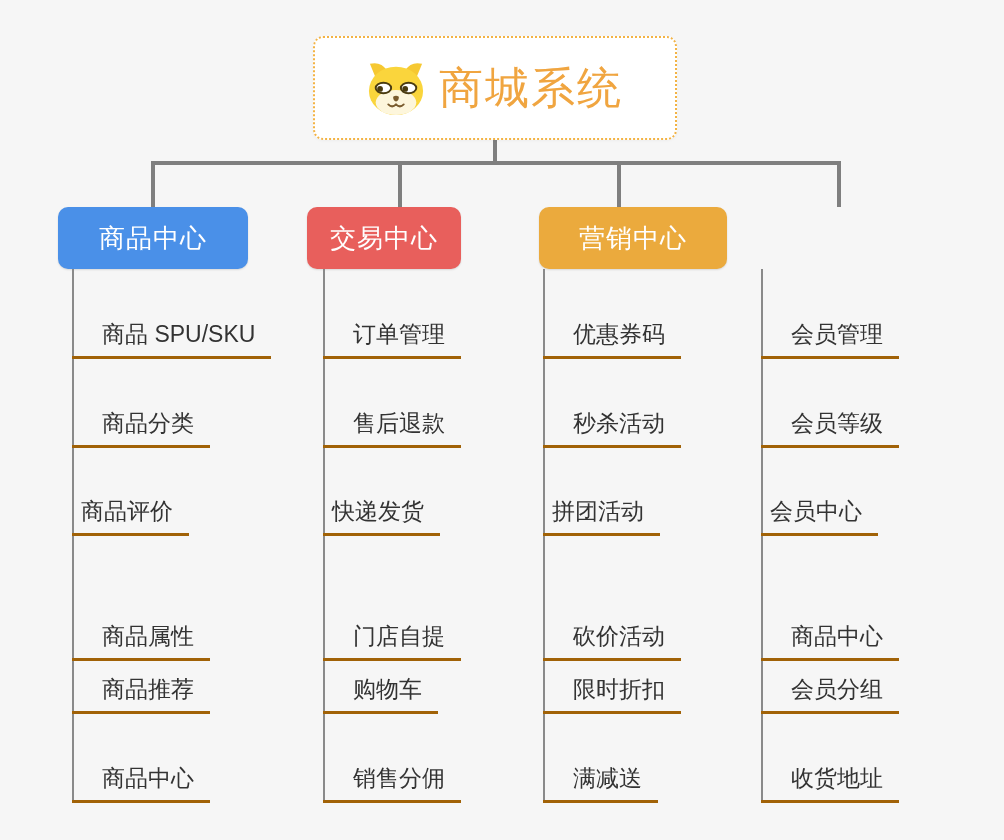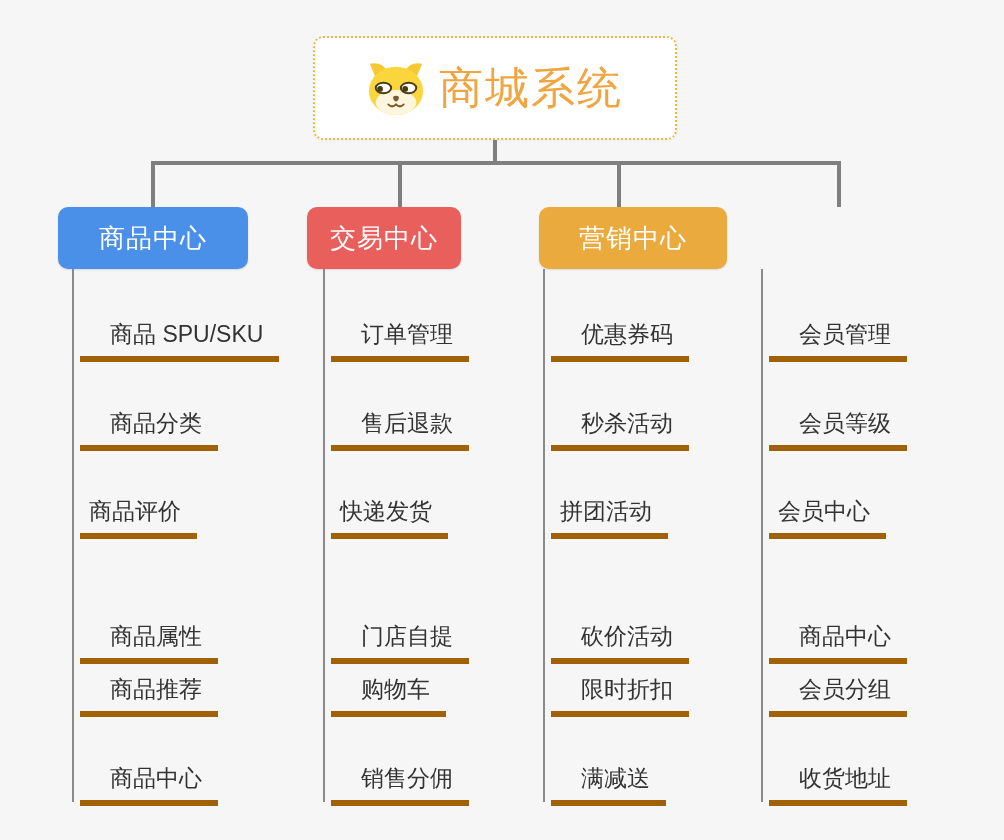--- a/index.html
+++ b/index.html
@@ -54,25 +54,25 @@
   .branch-col { position:absolute; top:269px; height:533px; }
   .col-1 { left:72px; }
   .col-2 { left:323px; }
   .col-3 { left:543px; }
   .col-4 { left:761px; }
   .trunk {
     position:absolute; left:0; top:0; bottom:0; width:2px;
     background:#8A8A8A;
   }
   .leaf {
-    position:absolute; left:8px;
+    position:absolute; left:0;
     white-space:nowrap;
     font-size:23px; line-height:28px; color:#333333;
     padding:0 16px 8px 30px;
-    border-bottom:6px solid #a16207;
+    border-bottom:3px solid #a16207;
   }
   .leaf-1 { top:51px; }
   .leaf-2 { top:140px; }
   .leaf-3 { top:228px;padding-left:9px; }
   .leaf-4 { top:317px;margin-top:36px; }
   .leaf-5 { top:406px; }
   .leaf-6 { top:495px; }
 </style>
 </head>
 <body>

